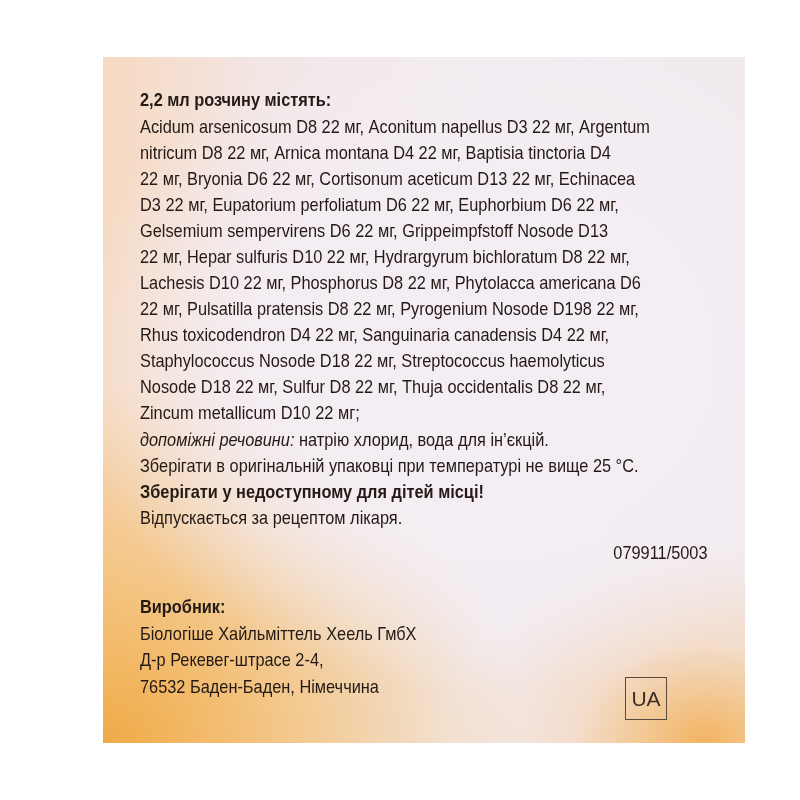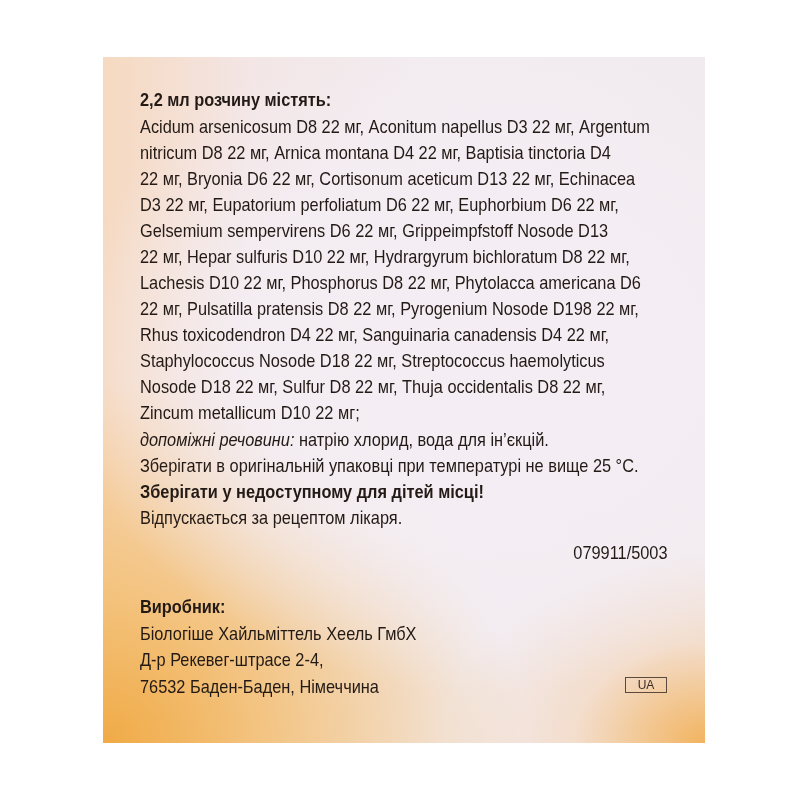--- a/index.html
+++ b/index.html
@@ -15,20 +15,21 @@
       left: 103px;
       top: 57px;
       width: 602px;
       height: 686px;
       overflow: hidden;
       background:
         radial-gradient(ellipse 520px 420px at 380px 300px, rgba(244,238,244,1) 0%, rgba(244,238,244,0.85) 45%, rgba(244,238,244,0) 80%),
         radial-gradient(ellipse 420px 360px at 0px 686px, rgba(240,168,64,0.95) 0%, rgba(243,186,100,0.75) 40%, rgba(246,210,170,0) 100%),
         radial-gradient(ellipse 260px 200px at 602px 686px, rgba(242,170,70,0.85) 0%, rgba(246,200,150,0.4) 50%, rgba(246,220,200,0) 100%),
         linear-gradient(90deg, #f6d9c0 0%, #f3e6e6 25%, #f2ecf1 60%, #f1ebf0 100%);
+      padding-left: 40px;
     }
     .text-block {
       position: absolute;
       left: 37px;
       top: 0;
       width: 560px;
       font-family: "Liberation Sans", sans-serif;
       color: #231a16;
       font-size: 19px;
     }
@@ -51,25 +52,25 @@
       line-height: 24px;
       font-family: "Liberation Sans", sans-serif;
       font-size: 19px;
       color: #231a16;
     }
     .ua-box {
       position: absolute;
       left: 522px;
       top: 620px;
       width: 42px;
-      height: 16px;
+      height: 43px;
       border: 1.5px solid #5a4a3e;
       box-sizing: border-box;
       font-family: "Liberation Sans", sans-serif;
-      font-size: 12px;
+      font-size: 21px;
       color: #3a2e26;
       display: flex;
       align-items: center;
       justify-content: center;
     }
   </style>
 </head>
 <body>
 
 <div class="card">

